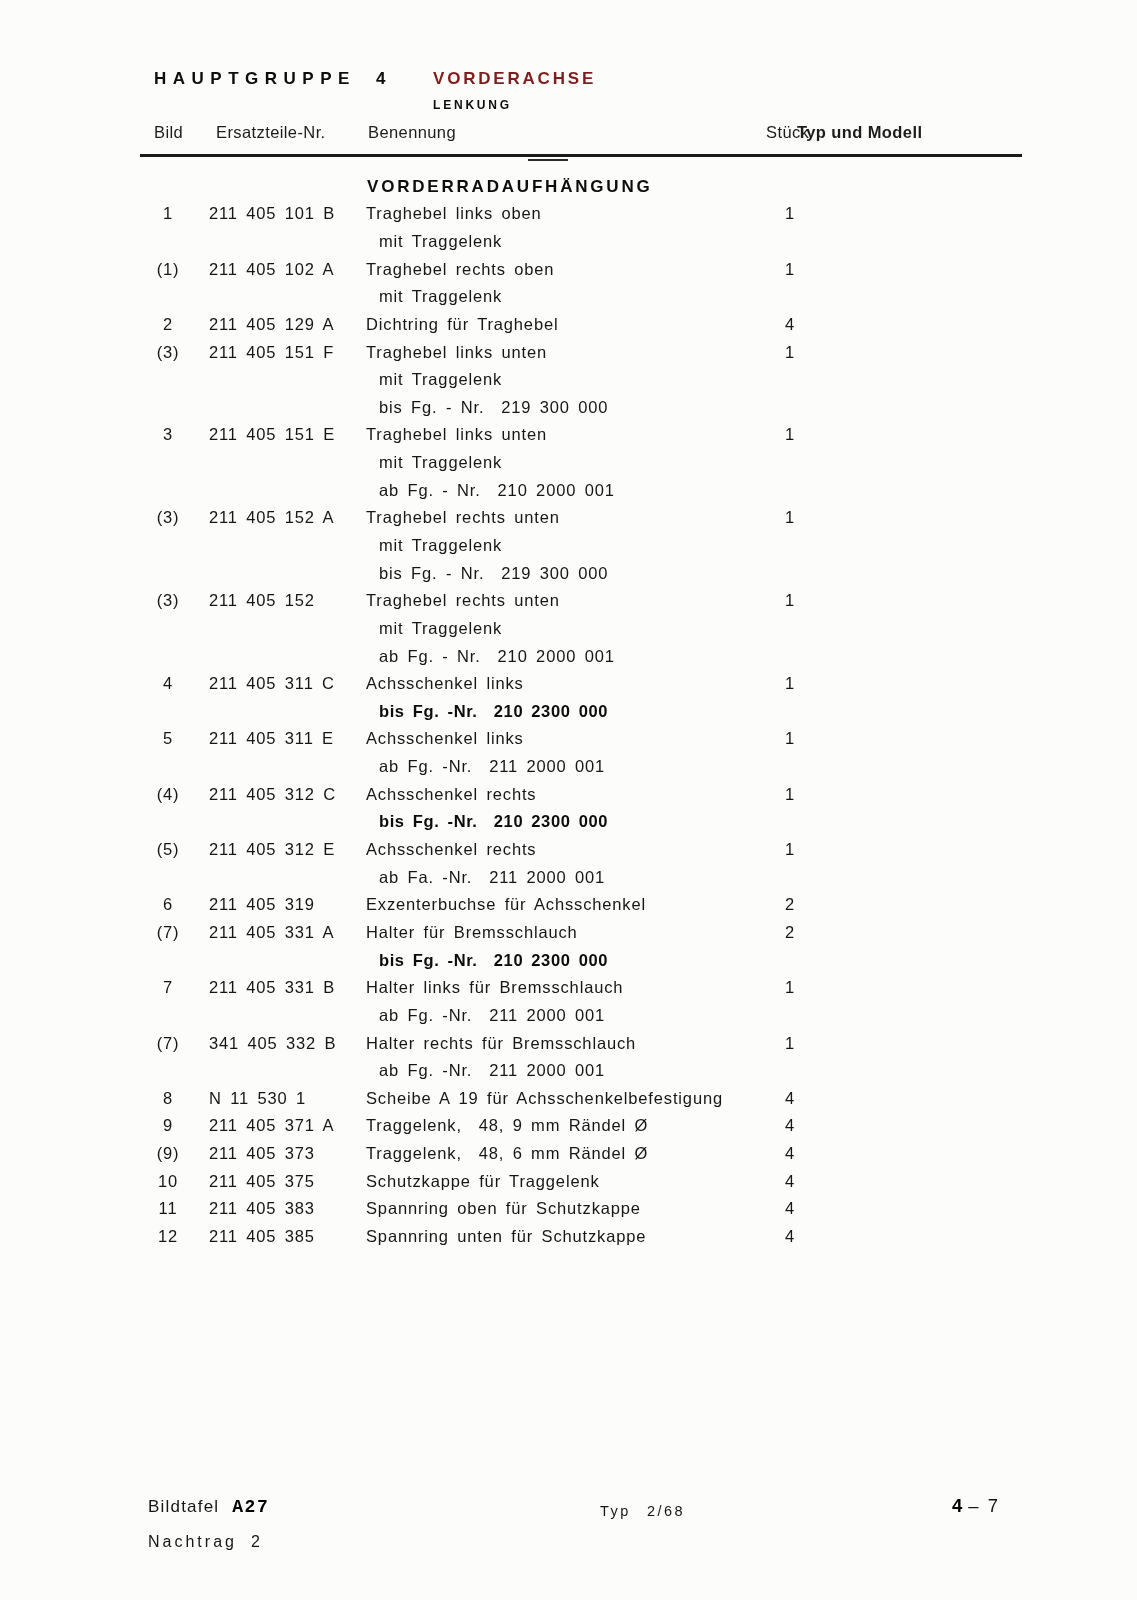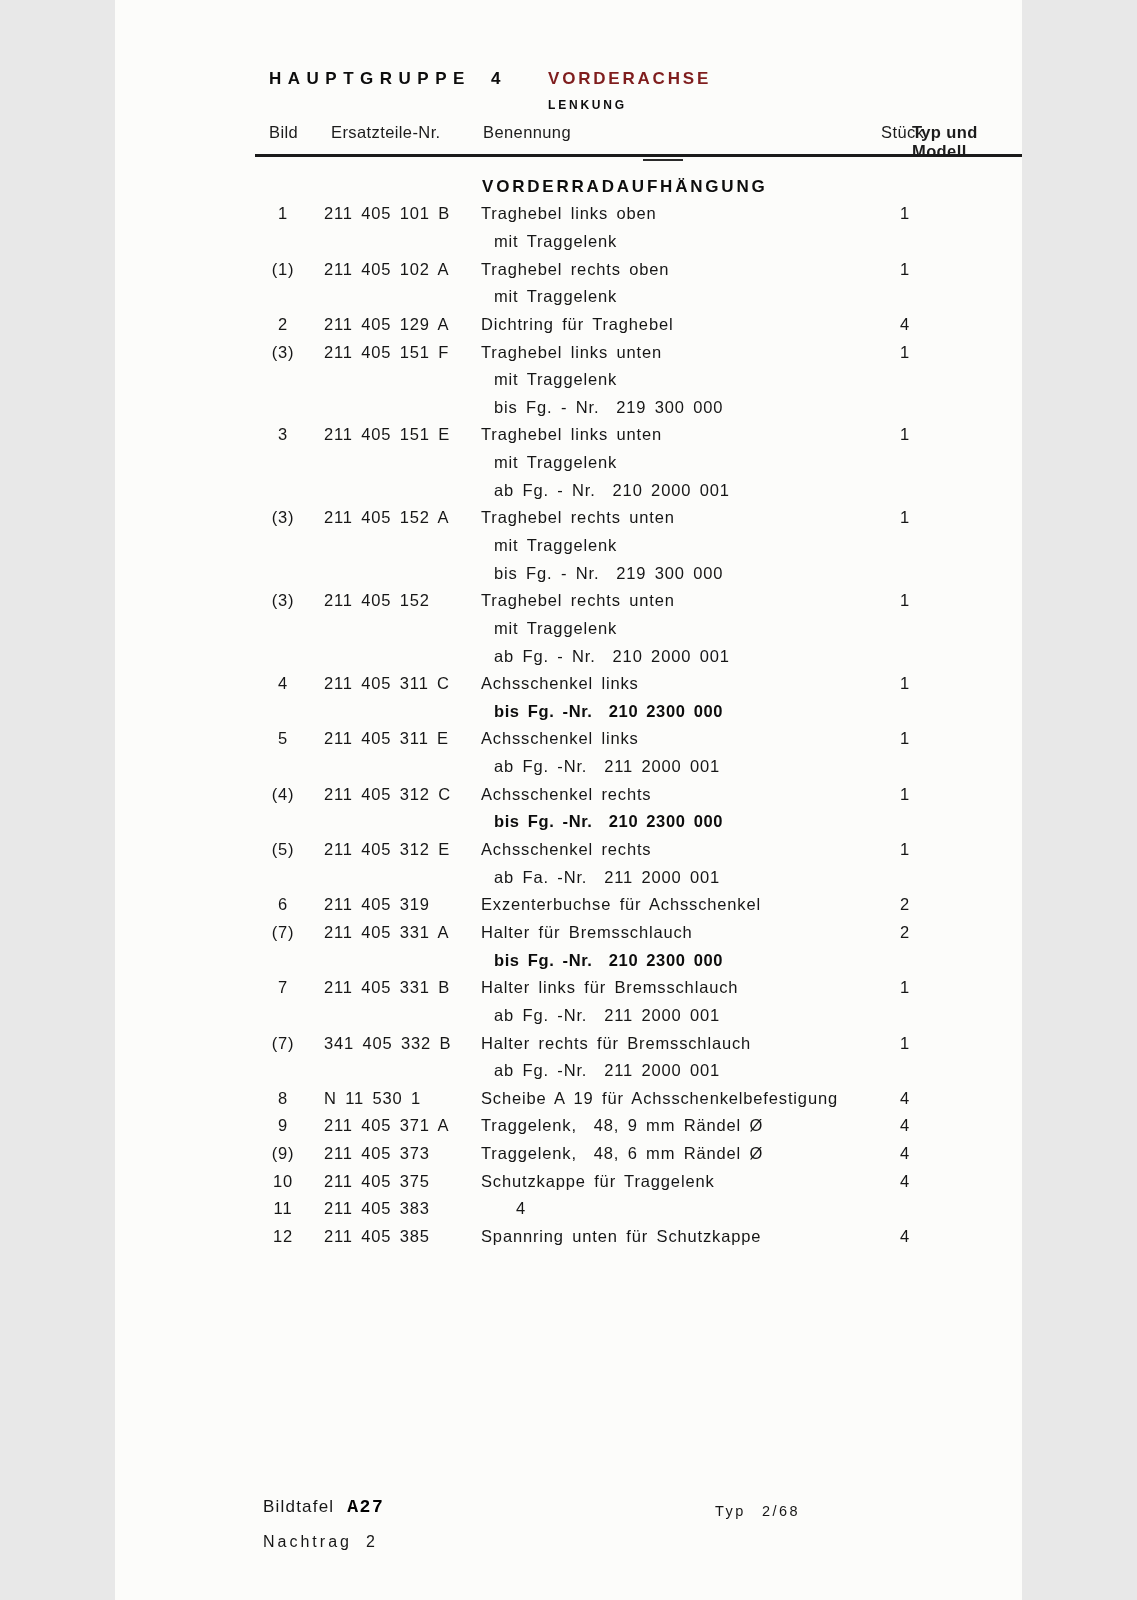--- a/index.html
+++ b/index.html
@@ -1,17 +1,17 @@
 <!DOCTYPE html>
 <html><head>
 <meta charset="utf-8">
 <style>
   html,body{margin:0;padding:0;background:#e8e8e8;}
   .page{
-    position:relative;width:907px;height:1600px;margin:0 auto;
+    position:relative;width:1137px;height:1600px;margin:0 auto;
     background:#fcfcfa;color:#161616;
     font-family:"Liberation Sans",sans-serif;overflow:hidden;
   }
   
   .hdr-group{position:absolute;left:154px;top:69px;font-size:17px;font-weight:bold;
     letter-spacing:6.5px;word-spacing:9px;white-space:pre;color:#0d0d0d;}
   .hdr-title1{position:absolute;left:433px;top:69px;font-size:17px;font-weight:bold;
     letter-spacing:2.8px;color:#7f1d1d;}
   .hdr-title2{position:absolute;left:433px;top:98px;font-size:12px;font-weight:bold;
     letter-spacing:2.8px;color:#0d0d0d;}
@@ -278,20 +278,21 @@
       </div>
       <div class="line">
         <span class="c-bild">10</span>
         <span class="c-nr">211 405 375</span>
         <span class="c-name">Schutzkappe für Traggelenk</span>
         <span class="c-qty">4</span>
       </div>
       <div class="line">
         <span class="c-bild">11</span>
         <span class="c-nr">211 405 383</span>
+        <span class="c-name">Spannring oben für Schutzkappe</span>
         <span class="c-qty">4</span>
       </div>
       <div class="line">
         <span class="c-bild">12</span>
         <span class="c-nr">211 405 385</span>
         <span class="c-name">Spannring unten für Schutzkappe</span>
         <span class="c-qty">4</span>
       </div>
     </div>
 

